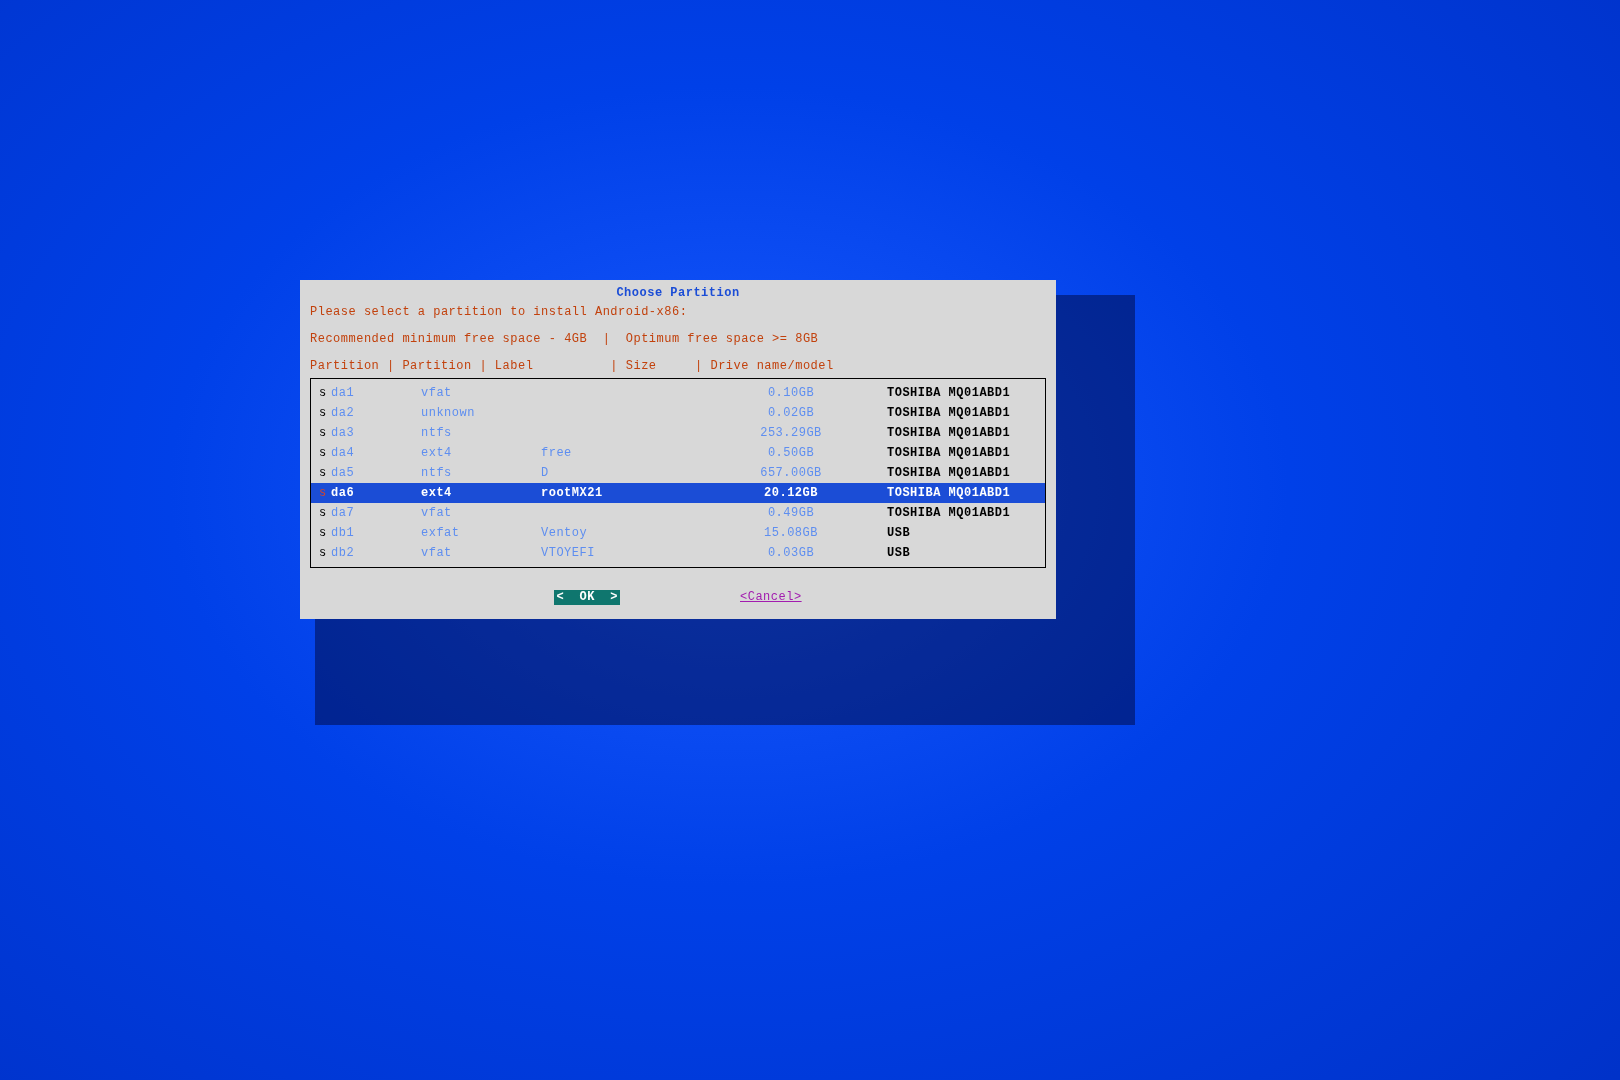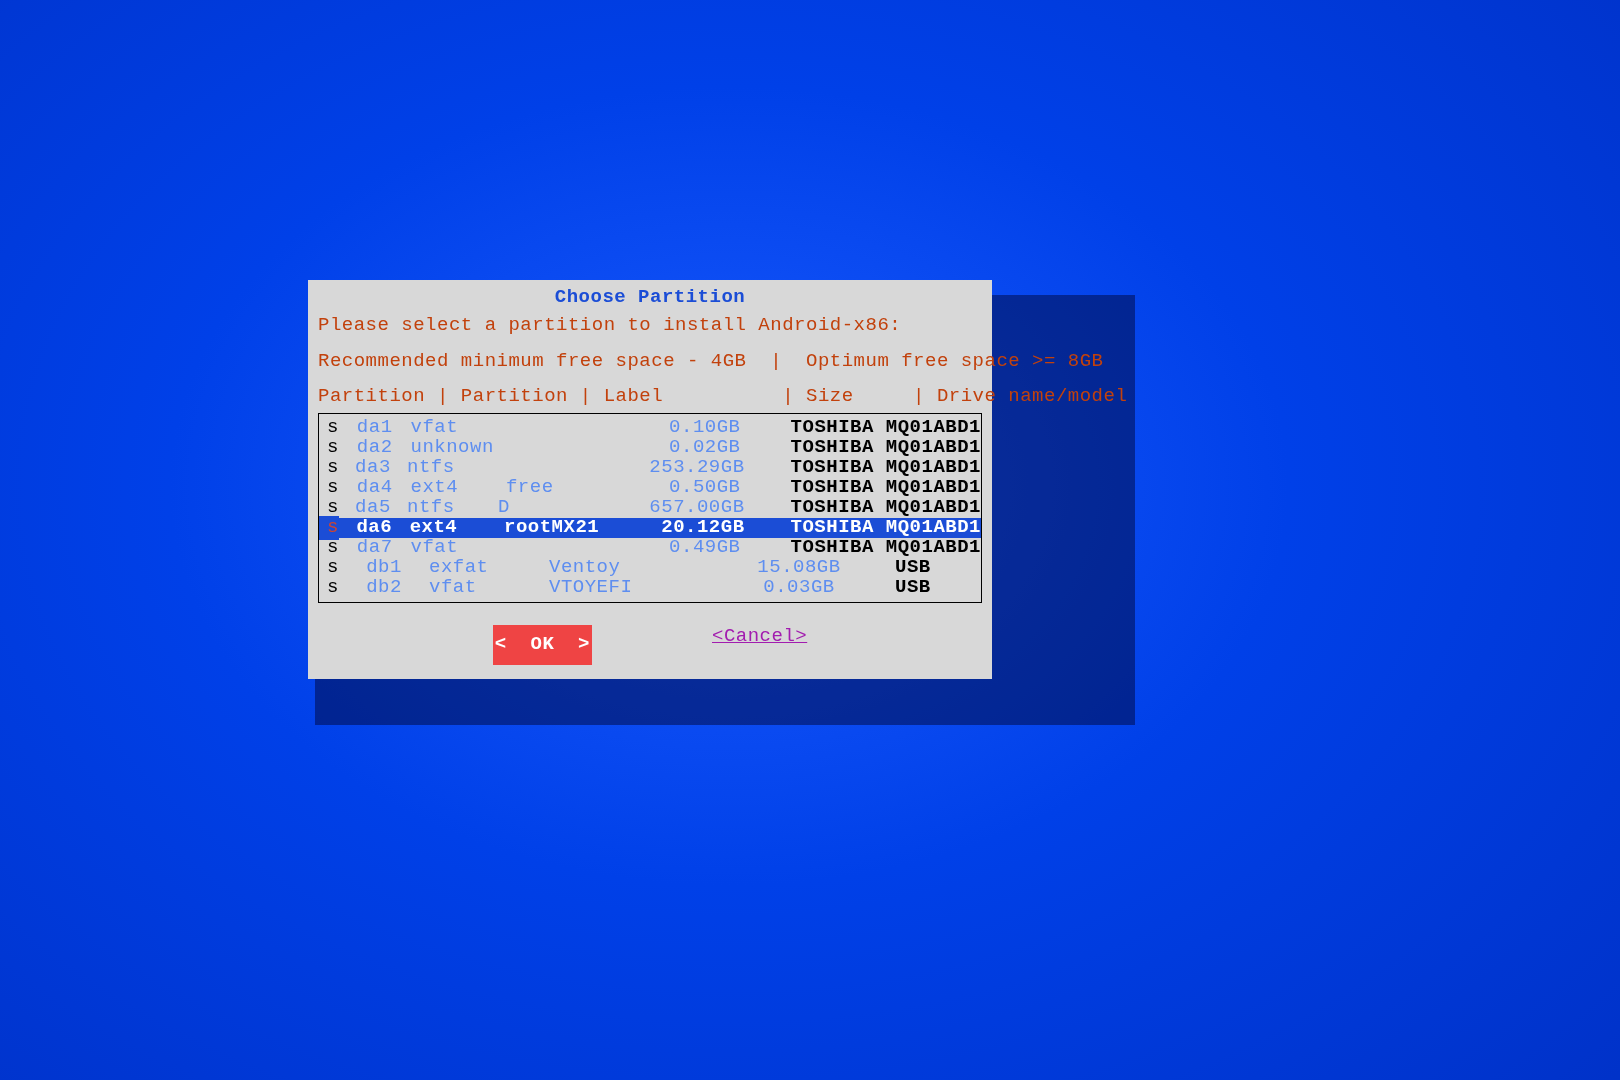--- a/index.html
+++ b/index.html
@@ -17,28 +17,28 @@
     position: absolute;
     left: 315px;
     top: 295px;
     width: 820px;
     height: 430px;
     background: rgba(0, 0, 40, 0.45);
   }
 
   .dialog {
     position: absolute;
-    left: 308px;
+    left: 300px;
     top: 280px;
-    width: 684px;
+    width: 756px;
     background: #d8d8d8;
     color: #000;
     box-sizing: border-box;
     padding: 6px 10px 14px 10px;
-    font-size: 19px;
+    font-size: 12px;
     line-height: 1.25;
     letter-spacing: 0.5px;
   }
 
   .dialog-title {
     text-align: center;
     color: #1b4dd6;
     font-weight: bold;
     margin-bottom: 4px;
     white-space: pre;
@@ -60,21 +60,21 @@
   .row {
     display: flex;
     white-space: pre;
     height: 20px;
     align-items: center;
   }
 
   .row span { display: inline-block; }
 
   .lead   { width: 12px; padding-left: 8px; color: #000; }
-  .part   { width: 90px; text-align: center;  }
+  .part   { width: 90px;  }
   .fs     { width: 120px; }
   .label  { width: 200px; }
   .size   { width: 100px; text-align: center; padding-right: 18px; }
   .drive  { flex: 1; padding-left: 4px; margin-left: 24px; }
   .row .lead { color: #000; }
   .row.dim-row .part,
   .row.dim-row .fs,
   .row.dim-row .label,
   .row.dim-row .size { color: #5e8ef0; }
   .row .drive { color: #000; font-weight: bold; }
@@ -89,24 +89,24 @@
   .row.sel .size,
   .row.sel .drive { color: #fff; font-weight: bold; }
 
   .buttons {
     display: flex;
     justify-content: center;
     gap: 120px;
     white-space: pre;
   }
   .btn-ok {
-    background: #ef4444;
+    background: #0f766e;
     color: #fff;
     font-weight: bold;
-    padding: 8px 2px;
+    padding: 0 2px;
   }
   .btn-cancel {
     color: #a21caf;
     text-decoration: underline;
   }
 </style>
 </head>
 <body>
 
 <div class="dialog-shadow"></div>

